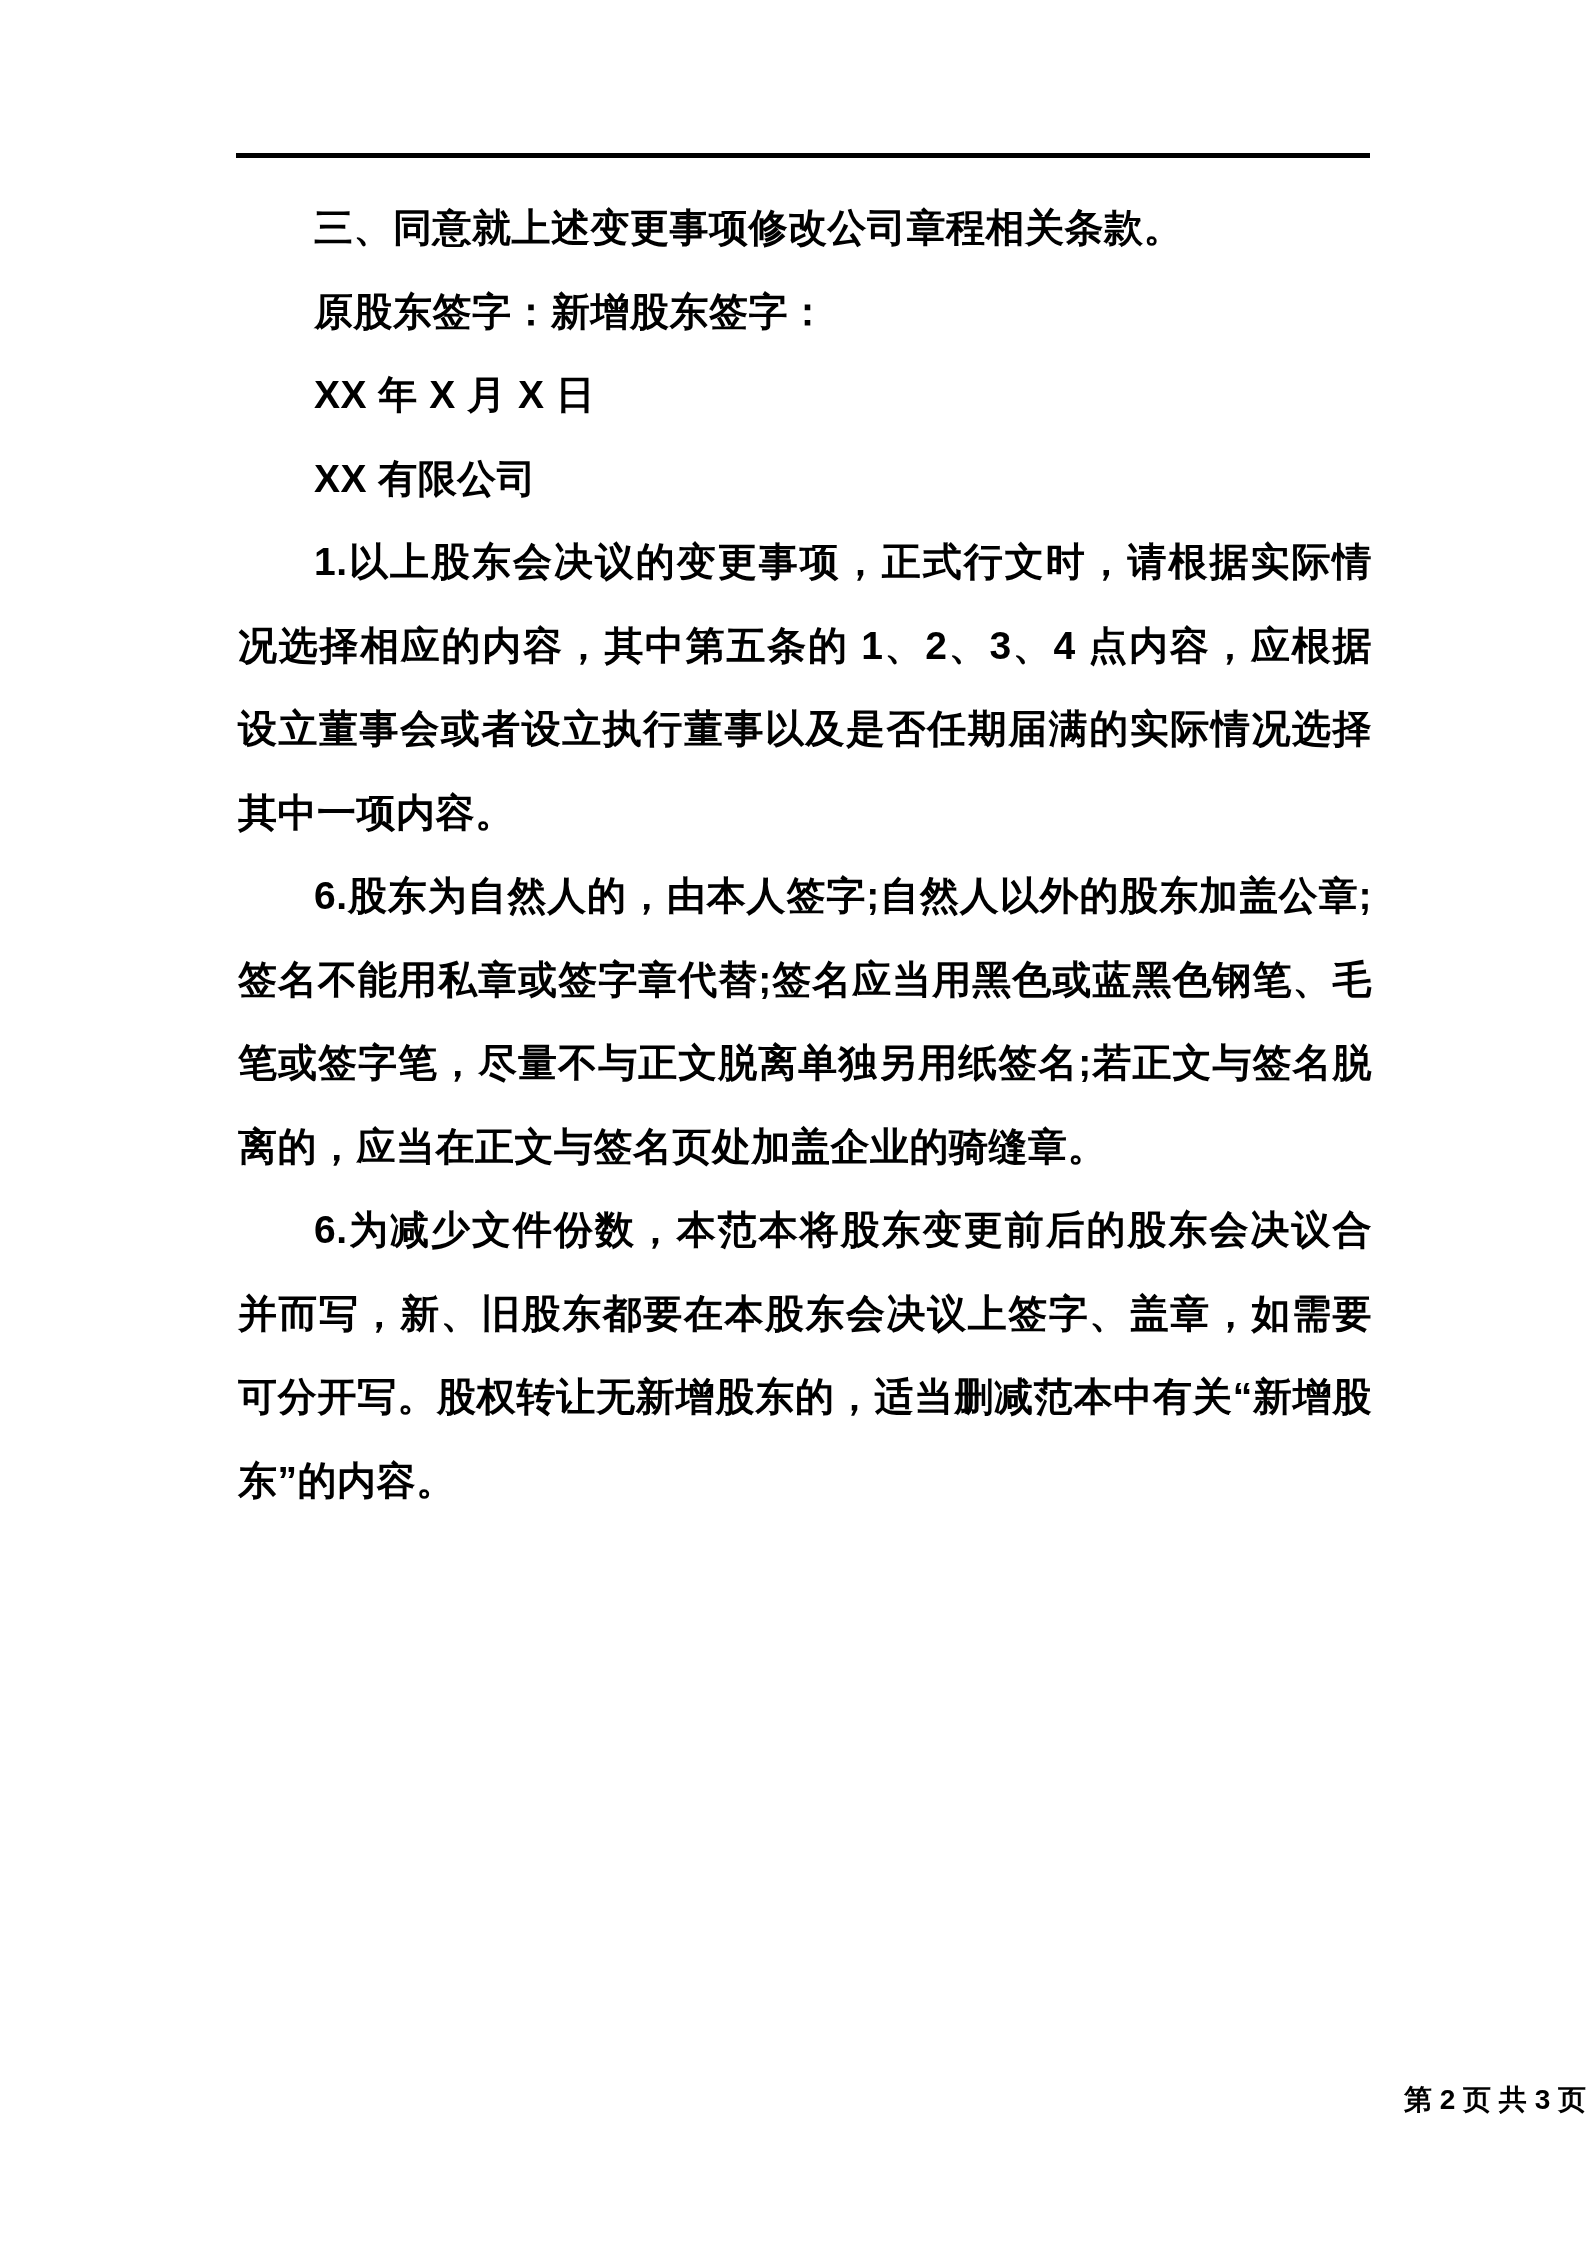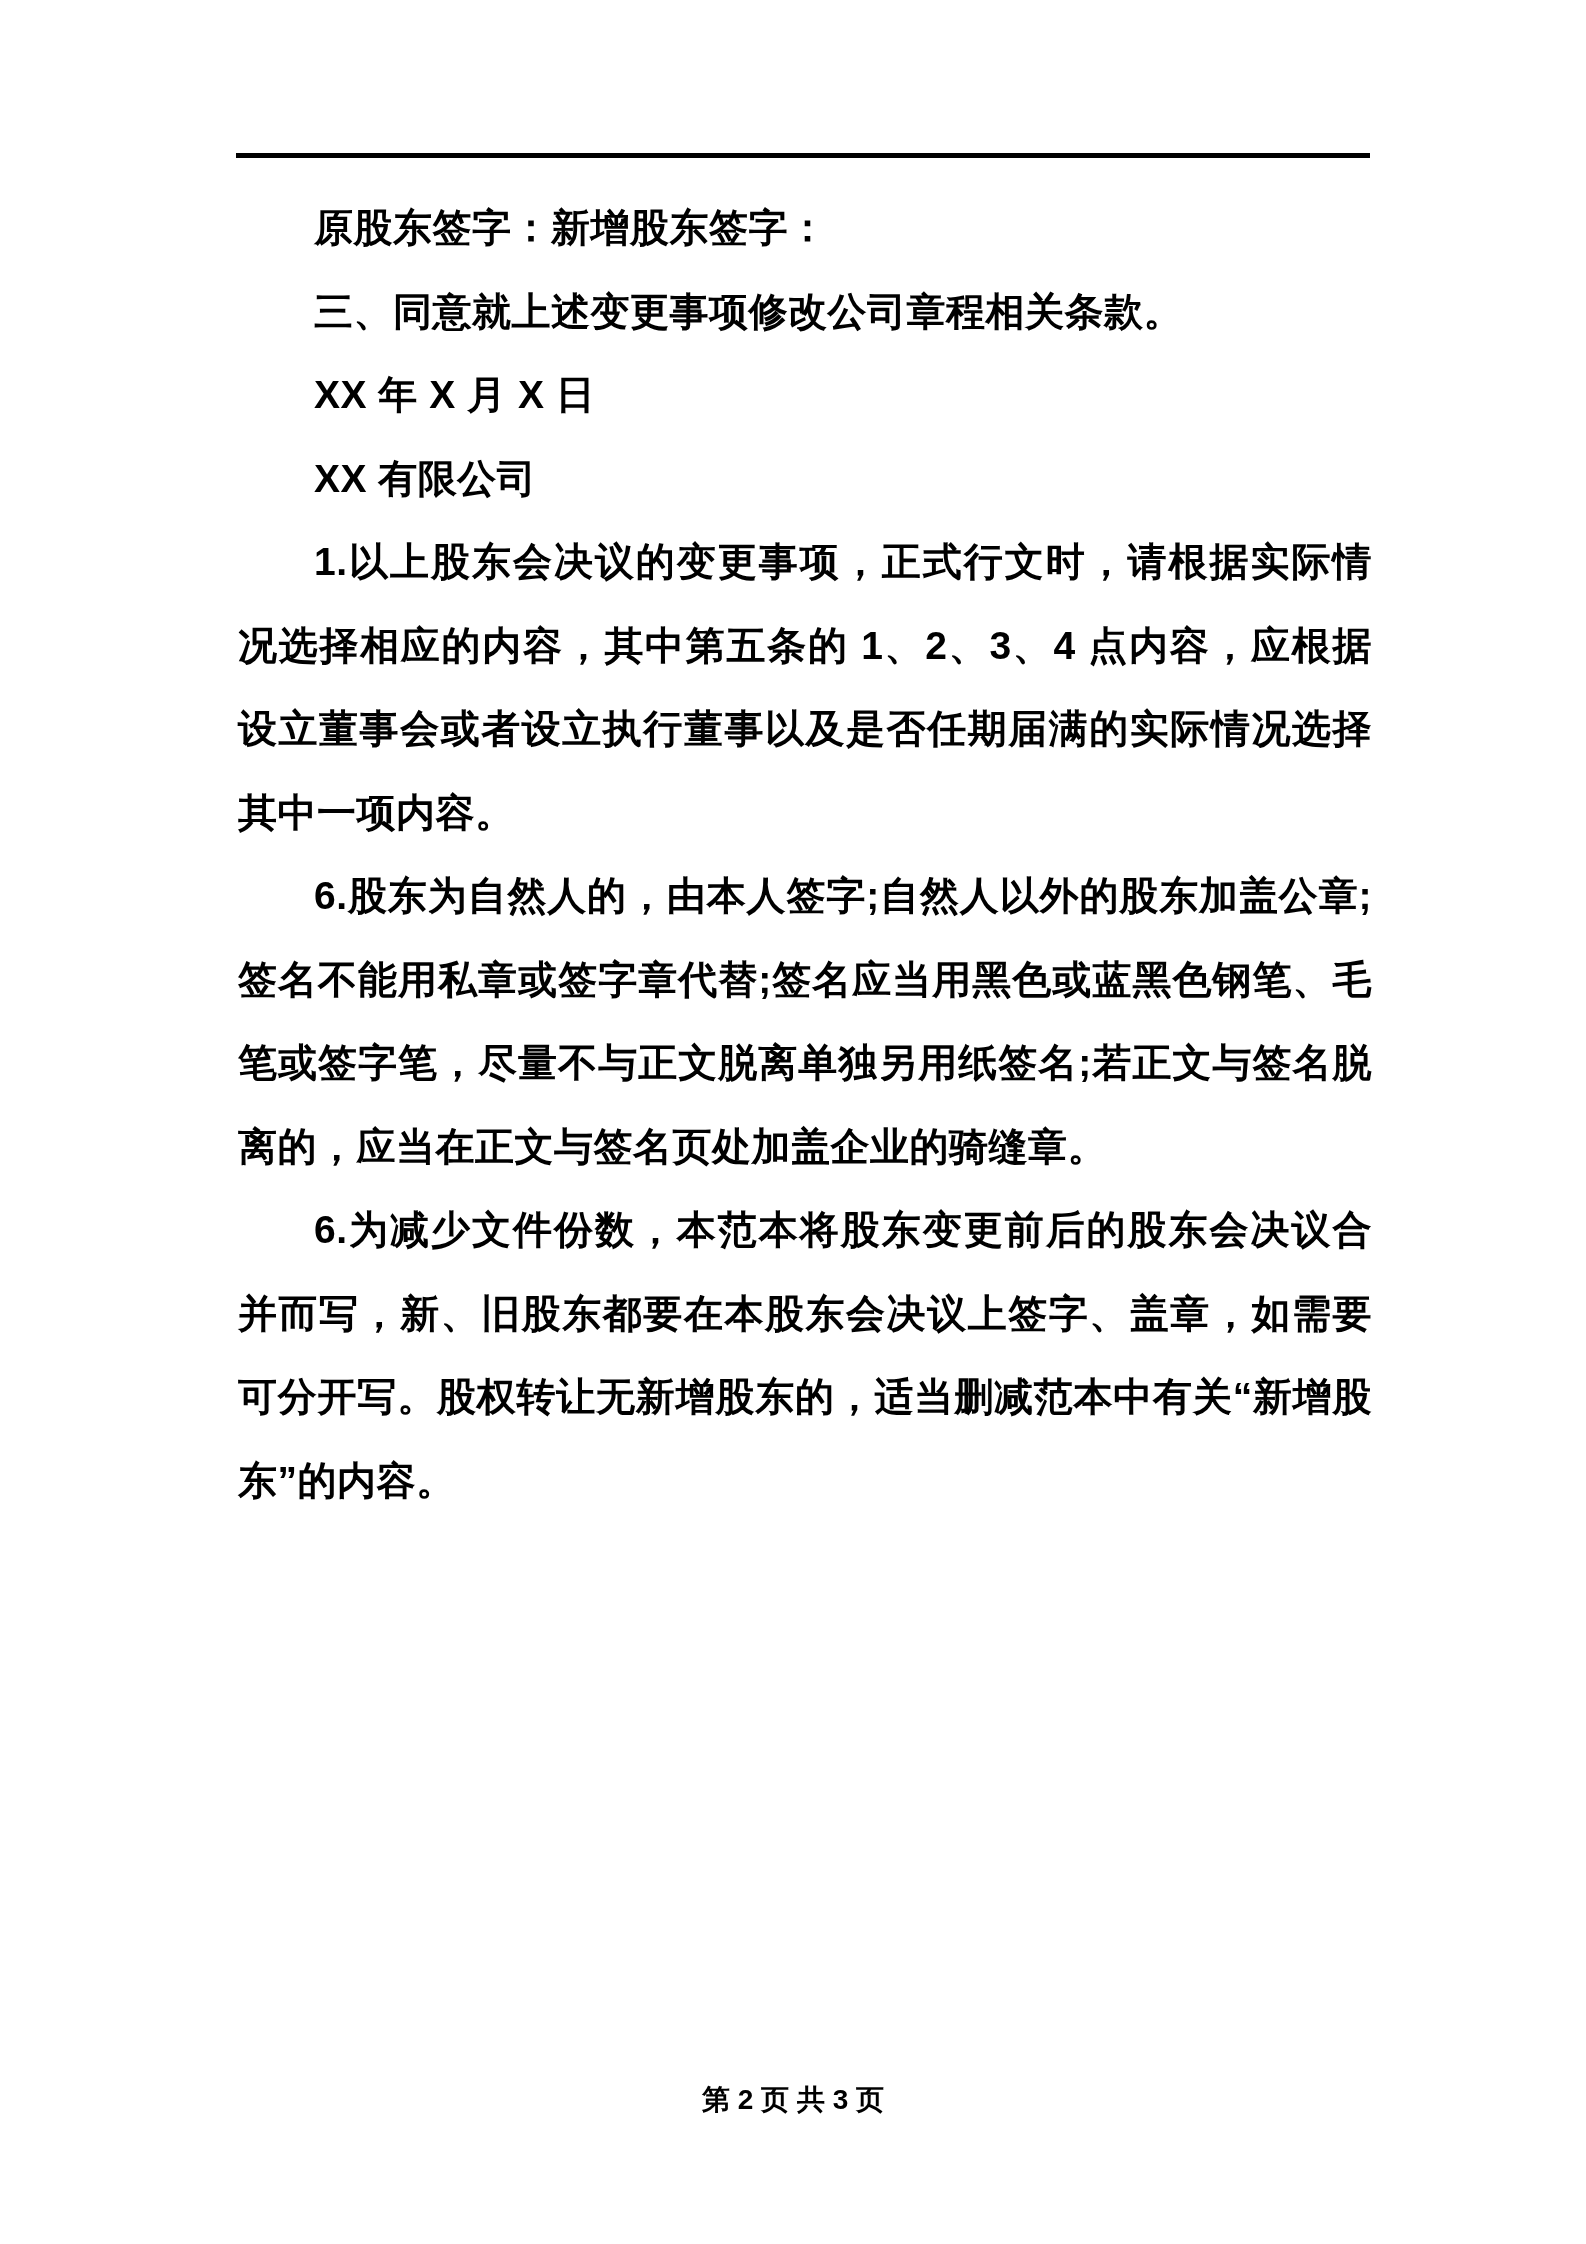--- a/index.html
+++ b/index.html
@@ -38,36 +38,36 @@
     .content p {
       margin: 0;
       padding: 0;
       text-indent: 76px;
     }
     .footer {
       position: absolute;
       left: 0;
       top: 2072px;
       width: 100%;
-      text-align: center;
+      text-align: right;
       font-size: 28px;
       line-height: 56px;
       font-weight: bold;
     }
   </style>
 </head>
 <body>
 
 <div class="page">
 
   <div class="header-rule"></div>
 
   <div class="content">
+    <p>三、同意就上述变更事项修改公司章程相关条款。</p>
     <p>原股东签字：新增股东签字：</p>
-    <p>三、同意就上述变更事项修改公司章程相关条款。</p>
     <p>XX 年 X 月 X 日</p>
     <p>XX 有限公司</p>
     <p>1.以上股东会决议的变更事项，正式行文时，请根据实际情况选择相应的内容，其中第五条的 1、2、3、4 点内容，应根据设立董事会或者设立执行董事以及是否任期届满的实际情况选择其中一项内容。</p>
     <p>6.股东为自然人的，由本人签字;自然人以外的股东加盖公章;签名不能用私章或签字章代替;签名应当用黑色或蓝黑色钢笔、毛笔或签字笔，尽量不与正文脱离单独另用纸签名;若正文与签名脱离的，应当在正文与签名页处加盖企业的骑缝章。</p>
     <p>6.为减少文件份数，本范本将股东变更前后的股东会决议合并而写，新、旧股东都要在本股东会决议上签字、盖章，如需要可分开写。股权转让无新增股东的，适当删减范本中有关“新增股东”的内容。</p>
   </div>
 
   <div class="footer">第 2 页 共 3 页</div>
 
 </div>

